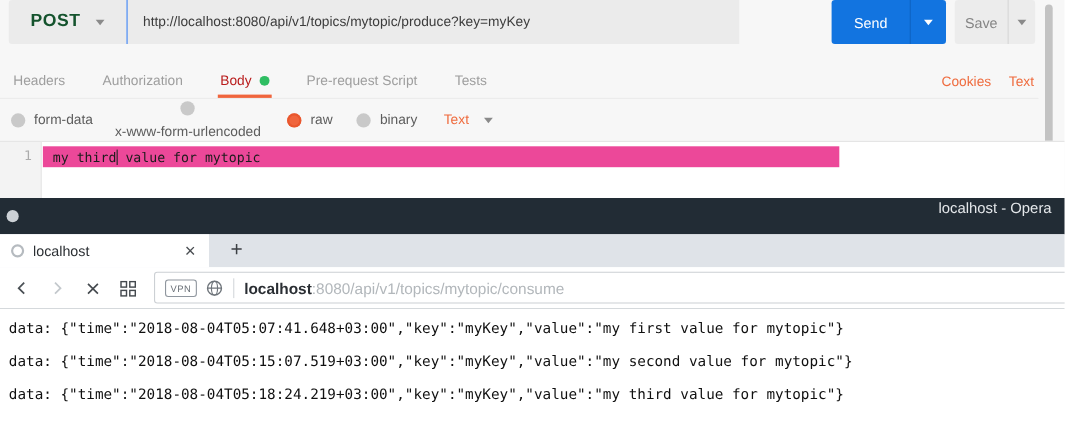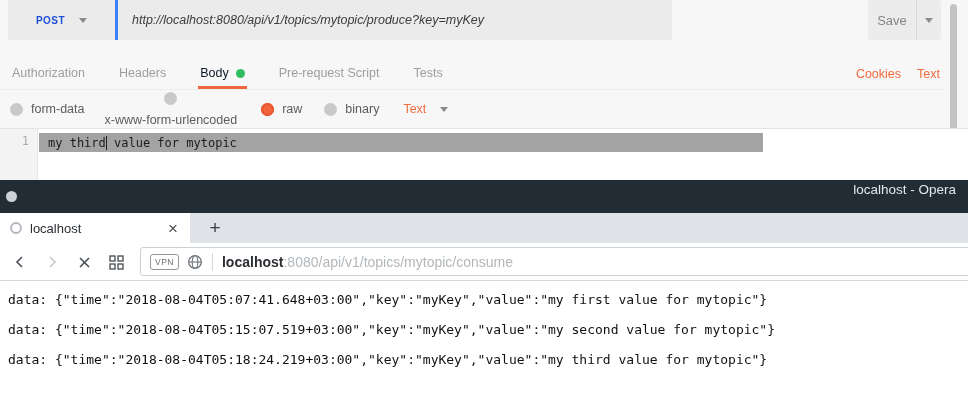--- a/index.html
+++ b/index.html
@@ -13,26 +13,26 @@
   
   .pm { position: absolute; left: 0; top: 0; width: 968px; height: 180px; background: #f7f7f7; }
 
   .pm-reqbar { position: absolute; left: 0; top: 8; width: 968px; height: 40px; }
   .pm-method {
     position: absolute; left: 8px; top: 0; width: 107px; height: 40px;
     background: #ebebeb; border-radius: 3px 0 0 3px;
     display: flex; align-items: center; justify-content: center; gap: 14px;
     cursor: pointer;
   }
-  .pm-method-label { font-size: 10px; font-weight: bold; color: #1d4ed8; letter-spacing: .5px; }
+  .pm-method-label { font-size: 16px; font-weight: bold; color: #14532d; letter-spacing: .5px; }
   .caret { width: 0; height: 0; border-left: 4px solid transparent; border-right: 4px solid transparent; border-top: 5px solid #8a8a8a; }
   .pm-url {
     position: absolute; left: 115px; top: 0; width: 557px; height: 40px;
-    background: #ebebeb; border-left: 3px solid #3b82f6;
-    display: flex; align-items: center; padding-left: 14px; font-style: italic;
+    background: #ebebeb; border-left: 1px solid #3b82f6;
+    display: flex; align-items: center; padding-left: 14px;
   }
   .pm-url-input { font-size: 12.5px; color: #3c3c3c; white-space: nowrap; }
   .pm-params {
     position: absolute; left: 672px; top: 0; width: 76px; height: 40px;
     background: #f4f4f4; border: 1px solid #dadada; border-radius: 0 3px 3px 0;
     display: flex; align-items: center; justify-content: center;
     font-size: 12.5px; color: #6e6e6e; cursor: pointer;
   }
   .pm-send {
     position: absolute; left: 756px; top: 0; width: 104px; height: 40px;
@@ -48,41 +48,41 @@
   .pm-save-main { width: 48px; display: flex; align-items: center; justify-content: center; color: #858585; font-size: 13px; }
   .pm-save-caret { width: 25px; display: flex; align-items: center; justify-content: center; border-left: 1px solid #d8d8d8; }
   .pm-scrollbar { position: absolute; left: 950px; top: 4px; width: 7px; height: 168px; background: #c3c3c3; border-radius: 4px; }
 
   .pm-tabs {
     position: absolute; left: 0; top: 57px; width: 944px; height: 33px;
     display: flex; align-items: stretch; border-bottom: 1px solid #ececec;
   }
   .pm-tab { display: flex; align-items: center; gap: 7px; font-size: 12.5px; color: #9e9e9e; padding: 0 2px; margin-right: 30px; cursor: pointer; }
   .pm-tab:first-child { margin-left: 10px; }
-  .pm-tab.active { color: #0f172a; border-bottom: 3px solid #f0653d; padding-top: 3px; }
+  .pm-tab.active { color: #b91c1c; border-bottom: 3px solid #f0653d; padding-top: 3px; }
   .green-dot { width: 9px; height: 9px; border-radius: 50%; background: #2fbe63; }
   .pm-links { position: absolute; right: 28px; top: 57px; height: 33px; display: flex; align-items: center; gap: 16px; }
   .pm-link { font-size: 12.5px; color: #ef6c3f; cursor: pointer; }
 
   .pm-bodytypes { position: absolute; left: 0; top: 90px; width: 956px; height: 38px; display: flex; align-items: center; }
   .radio-item { display: flex; align-items: center; gap: 8px; cursor: pointer; }
   .radio { width: 13px; height: 13px; border-radius: 50%; background: #c9c9c9; }
   .radio.sel { background: #f0653d; box-shadow: inset 0 0 0 2px #e9572e; }
   .radio-label { font-size: 12.5px; color: #5d5d5d; }
   .rt-formdata { margin-left: 10px; }
   .rt-urlencoded { margin-left: 20px; flex-direction: column; }
   .rt-raw { margin-left: 24px; }
   .rt-binary { margin-left: 22px; }
   .pm-texttype { margin-left: 24px; display: flex; align-items: center; gap: 14px; cursor: pointer; }
   .pm-texttype-label { font-size: 12.5px; color: #ef6c3f; }
 
   .pm-editor { position: absolute; left: 0; top: 128px; width: 968px; height: 52px; border-top: 1px solid #e3e3e3; background: #ffffff; }
   .pm-gutter { position: absolute; left: 0; top: 0; width: 38px; height: 52px; background: #f3f3f3; border-right: 1px solid #e8e8e8; }
   .pm-lineno { position: absolute; right: 8px; top: 5px; font-family: "DejaVu Sans Mono", monospace; font-size: 12px; color: #ababab; }
-  .pm-line { position: absolute; left: 39px; top: 4px; width: 724px; height: 19px; background: #a3a3a3; display: flex; align-items: center; }
+  .pm-line { position: absolute; left: 39px; top: 4px; width: 724px; height: 19px; background: #ec4899; display: flex; align-items: center; }
   .pm-code { font-family: "DejaVu Sans Mono", monospace; font-size: 12px; color: #1c1c1c; padding-left: 9px; white-space: pre; display: flex; align-items: center; }
   .pm-cursor { display: inline-block; width: 1px; height: 14px; background: #222222; }
 
   
   .op-titlebar { position: absolute; left: 0; top: 180px; width: 968px; height: 33px; background: #222c35; }
   .op-dot { position: absolute; left: 6px; top: 11px; width: 11px; height: 11px; border-radius: 50%; background: #ccd1d6; }
   .op-title { position: absolute; right: 12px; top: 0; height: 19px; display: flex; align-items: center; font-size: 13.5px; color: #e4e7ea; }
 
   .op-tabstrip { position: absolute; left: 0; top: 213px; width: 968px; height: 30px; background: #dfe3e8; }
   .op-tab { position: absolute; left: 0; top: 0; width: 190px; height: 30px; background: #ffffff; display: flex; align-items: center; cursor: pointer; }
@@ -128,35 +128,41 @@
   <div class="pm">
 
     <div class="pm-reqbar">
       <div class="pm-method">
         <span class="pm-method-label">POST</span>
         <span class="caret"></span>
       </div>
       <div class="pm-url">
         <span class="pm-url-input">http://localhost:8080/api/v1/topics/mytopic/produce?key=myKey</span>
       </div>
+      <div class="pm-send">
+        <span class="pm-send-main">Send</span>
+        <span class="pm-send-caret">
+            <span class="caret"></span>
+          </span>
+      </div>
       <div class="pm-save">
         <span class="pm-save-main">Save</span>
         <span class="pm-save-caret">
             <span class="caret"></span>
           </span>
       </div>
       <div class="pm-scrollbar"></div>
     </div>
 
     <div class="pm-tabs">
       <div class="pm-tab">
+          <span>Headers</span>
+        </div>
+      <div class="pm-tab">
           <span>Authorization</span>
-        </div>
-      <div class="pm-tab">
-          <span>Headers</span>
         </div>
       <div class="pm-tab active">
         <span>Body</span>
         <span class="green-dot"></span>
       </div>
       <div class="pm-tab">
           <span>Pre-request Script</span>
         </div>
       <div class="pm-tab">
           <span>Tests</span>

